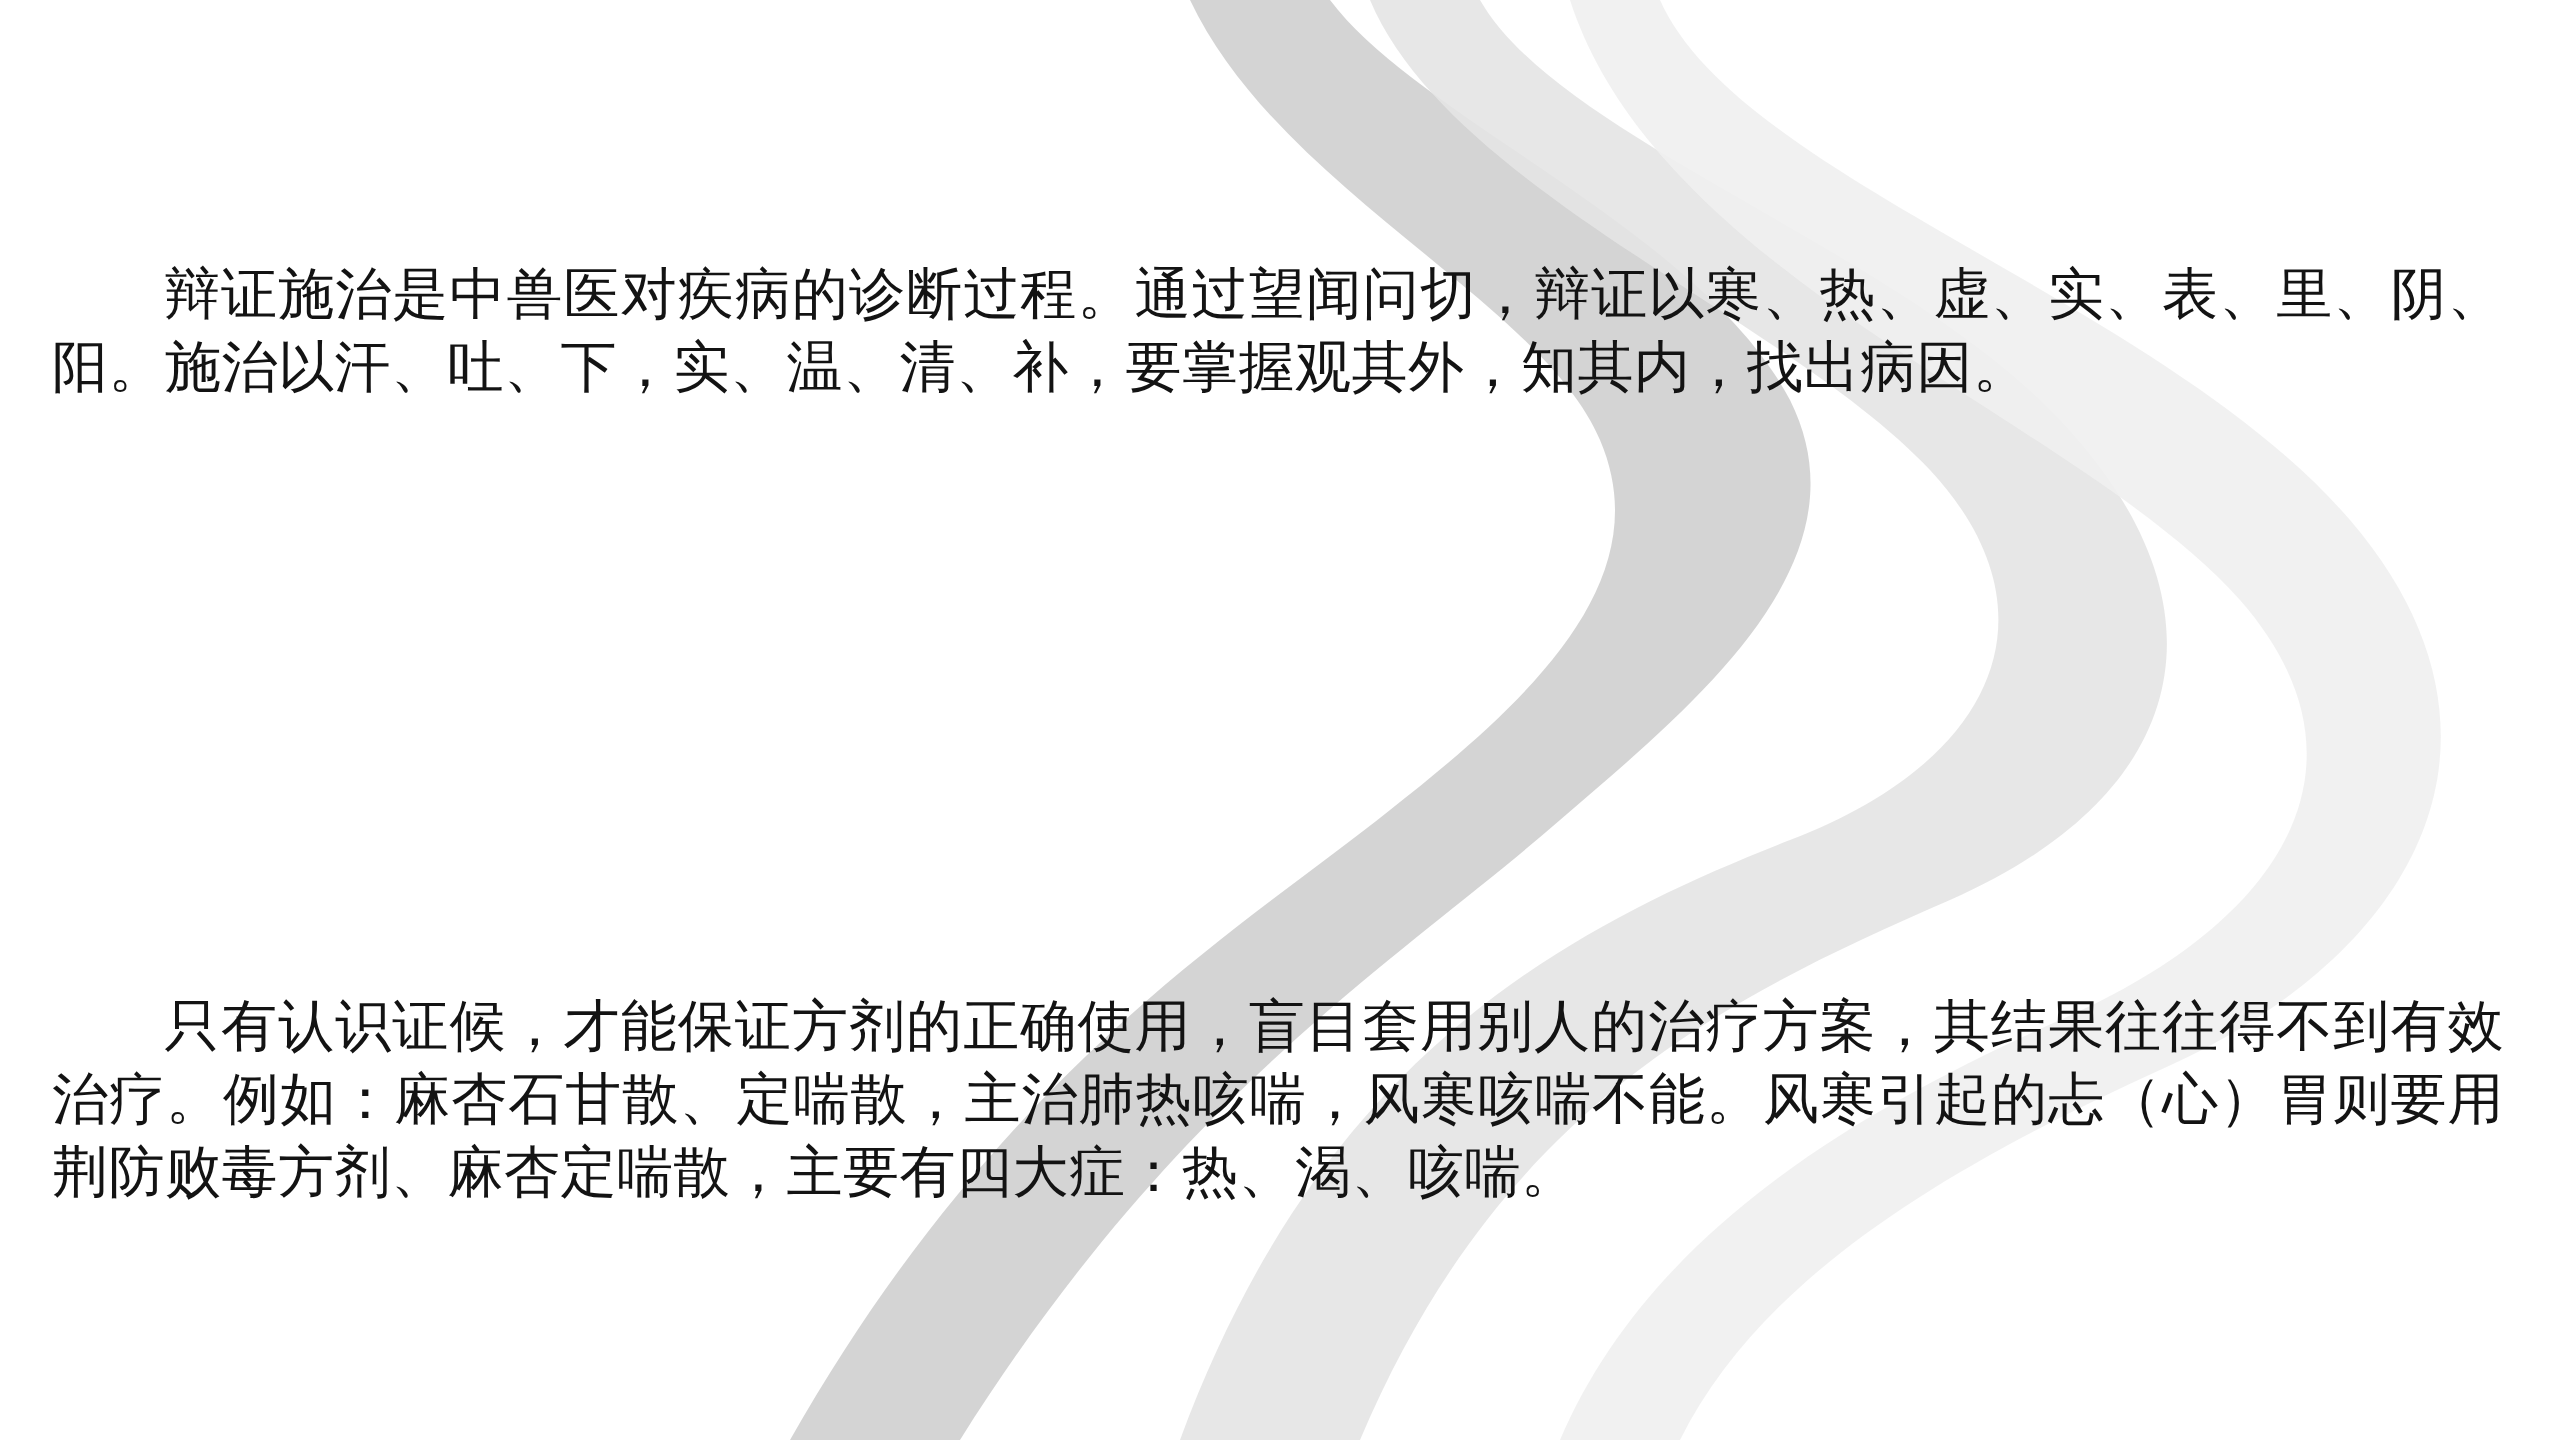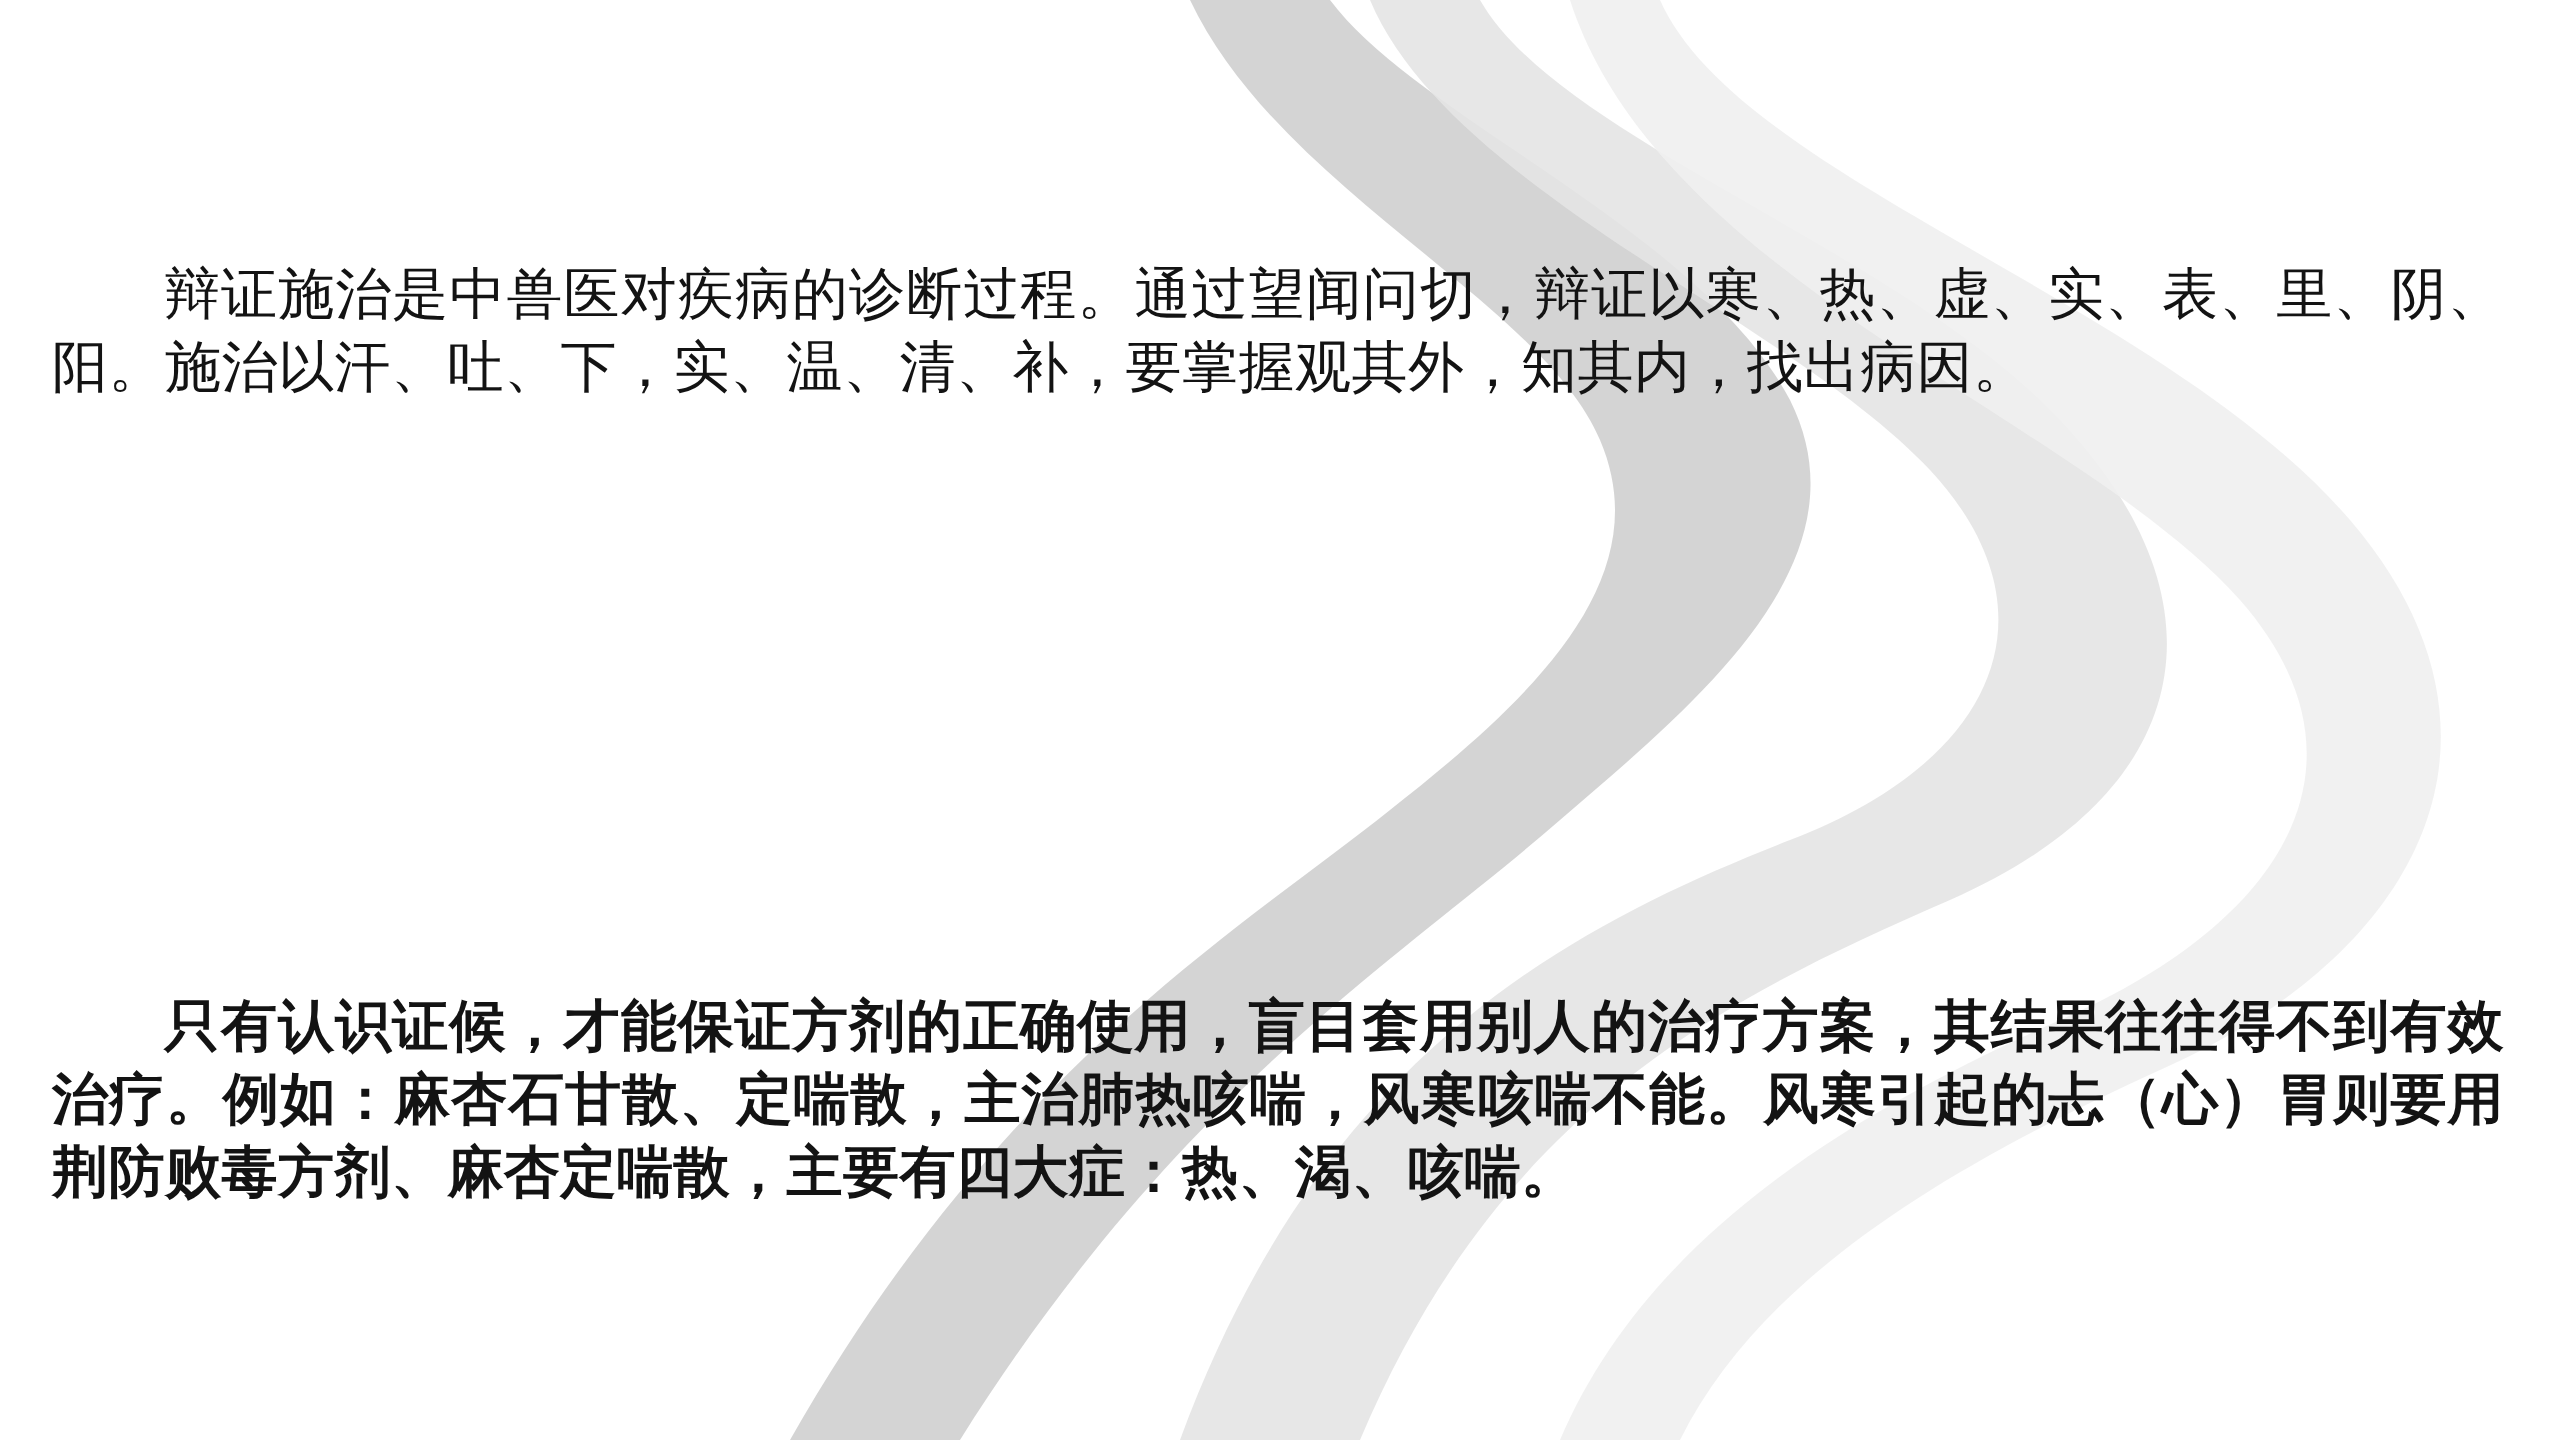--- a/index.html
+++ b/index.html
@@ -45,21 +45,21 @@
     font-size: 56px;
     line-height: 1.30;
     letter-spacing: 0.5px;
     text-align: justify;
     text-justify: inter-ideograph;
     white-space: pre-wrap;
     text-indent: 112px;
   }
   #para-1 { top: 258px; }
   #para-2 { top: 580px; }
-  #para-3 { top: 990px; font-weight: bold; }
+  #para-3 { top: 990px; }
 </style>
 </head>
 <body>
 
 <div class="slide">
 
   <svg class="deco-layer" viewBox="0 0 2560 1440" preserveAspectRatio="none" xmlns="http://www.w3.org/2000/svg">
     <path d="M1330 0 C1420 120 1700 230 1790 400 C1870 560 1700 700 1560 820 C1400 960 1180 1090 960 1440 L790 1440 C1000 1070 1240 930 1390 810 C1530 700 1660 580 1600 440 C1540 300 1280 190 1190 0 Z" fill="#d2d2d2" opacity="0.95"></path>
     <path d="M1480 0 C1560 140 1900 250 2060 420 C2230 600 2200 790 1950 900 C1720 1000 1500 1110 1360 1440 L1180 1440 C1320 1060 1560 930 1790 840 C2000 760 2060 610 1930 470 C1790 320 1450 190 1370 0 Z" fill="#e4e4e4" opacity="0.9"></path>
     <path d="M1660 0 C1740 180 2160 300 2350 520 C2530 730 2430 950 2160 1070 C1940 1170 1760 1280 1680 1440 L1560 1440 C1650 1230 1860 1110 2060 1020 C2290 920 2380 760 2240 600 C2080 420 1660 280 1570 0 Z" fill="#f0f0f0" opacity="0.9"></path>

